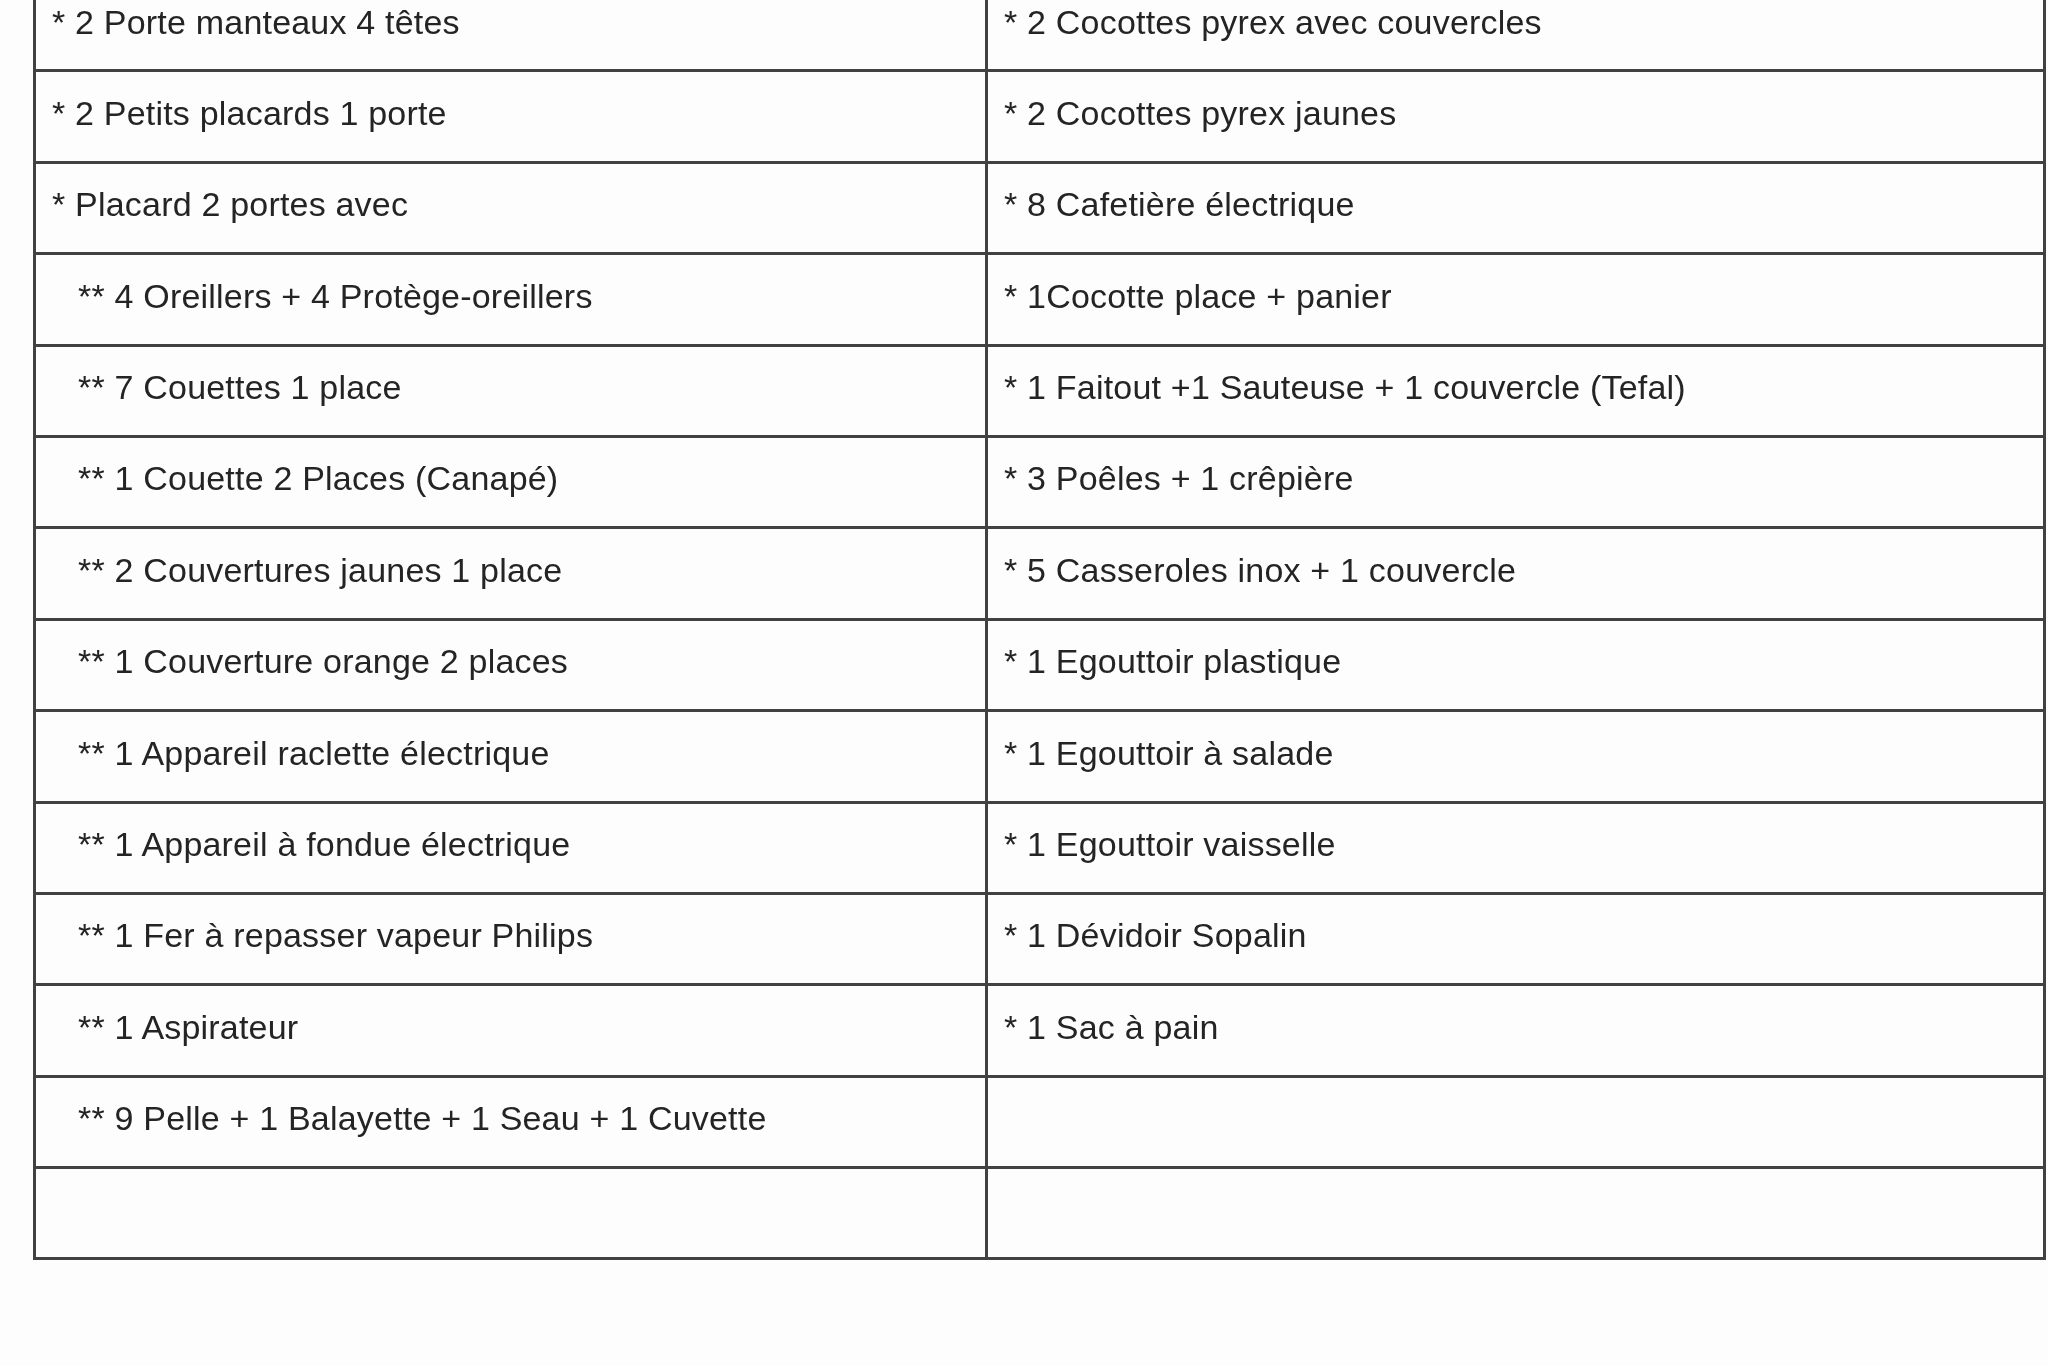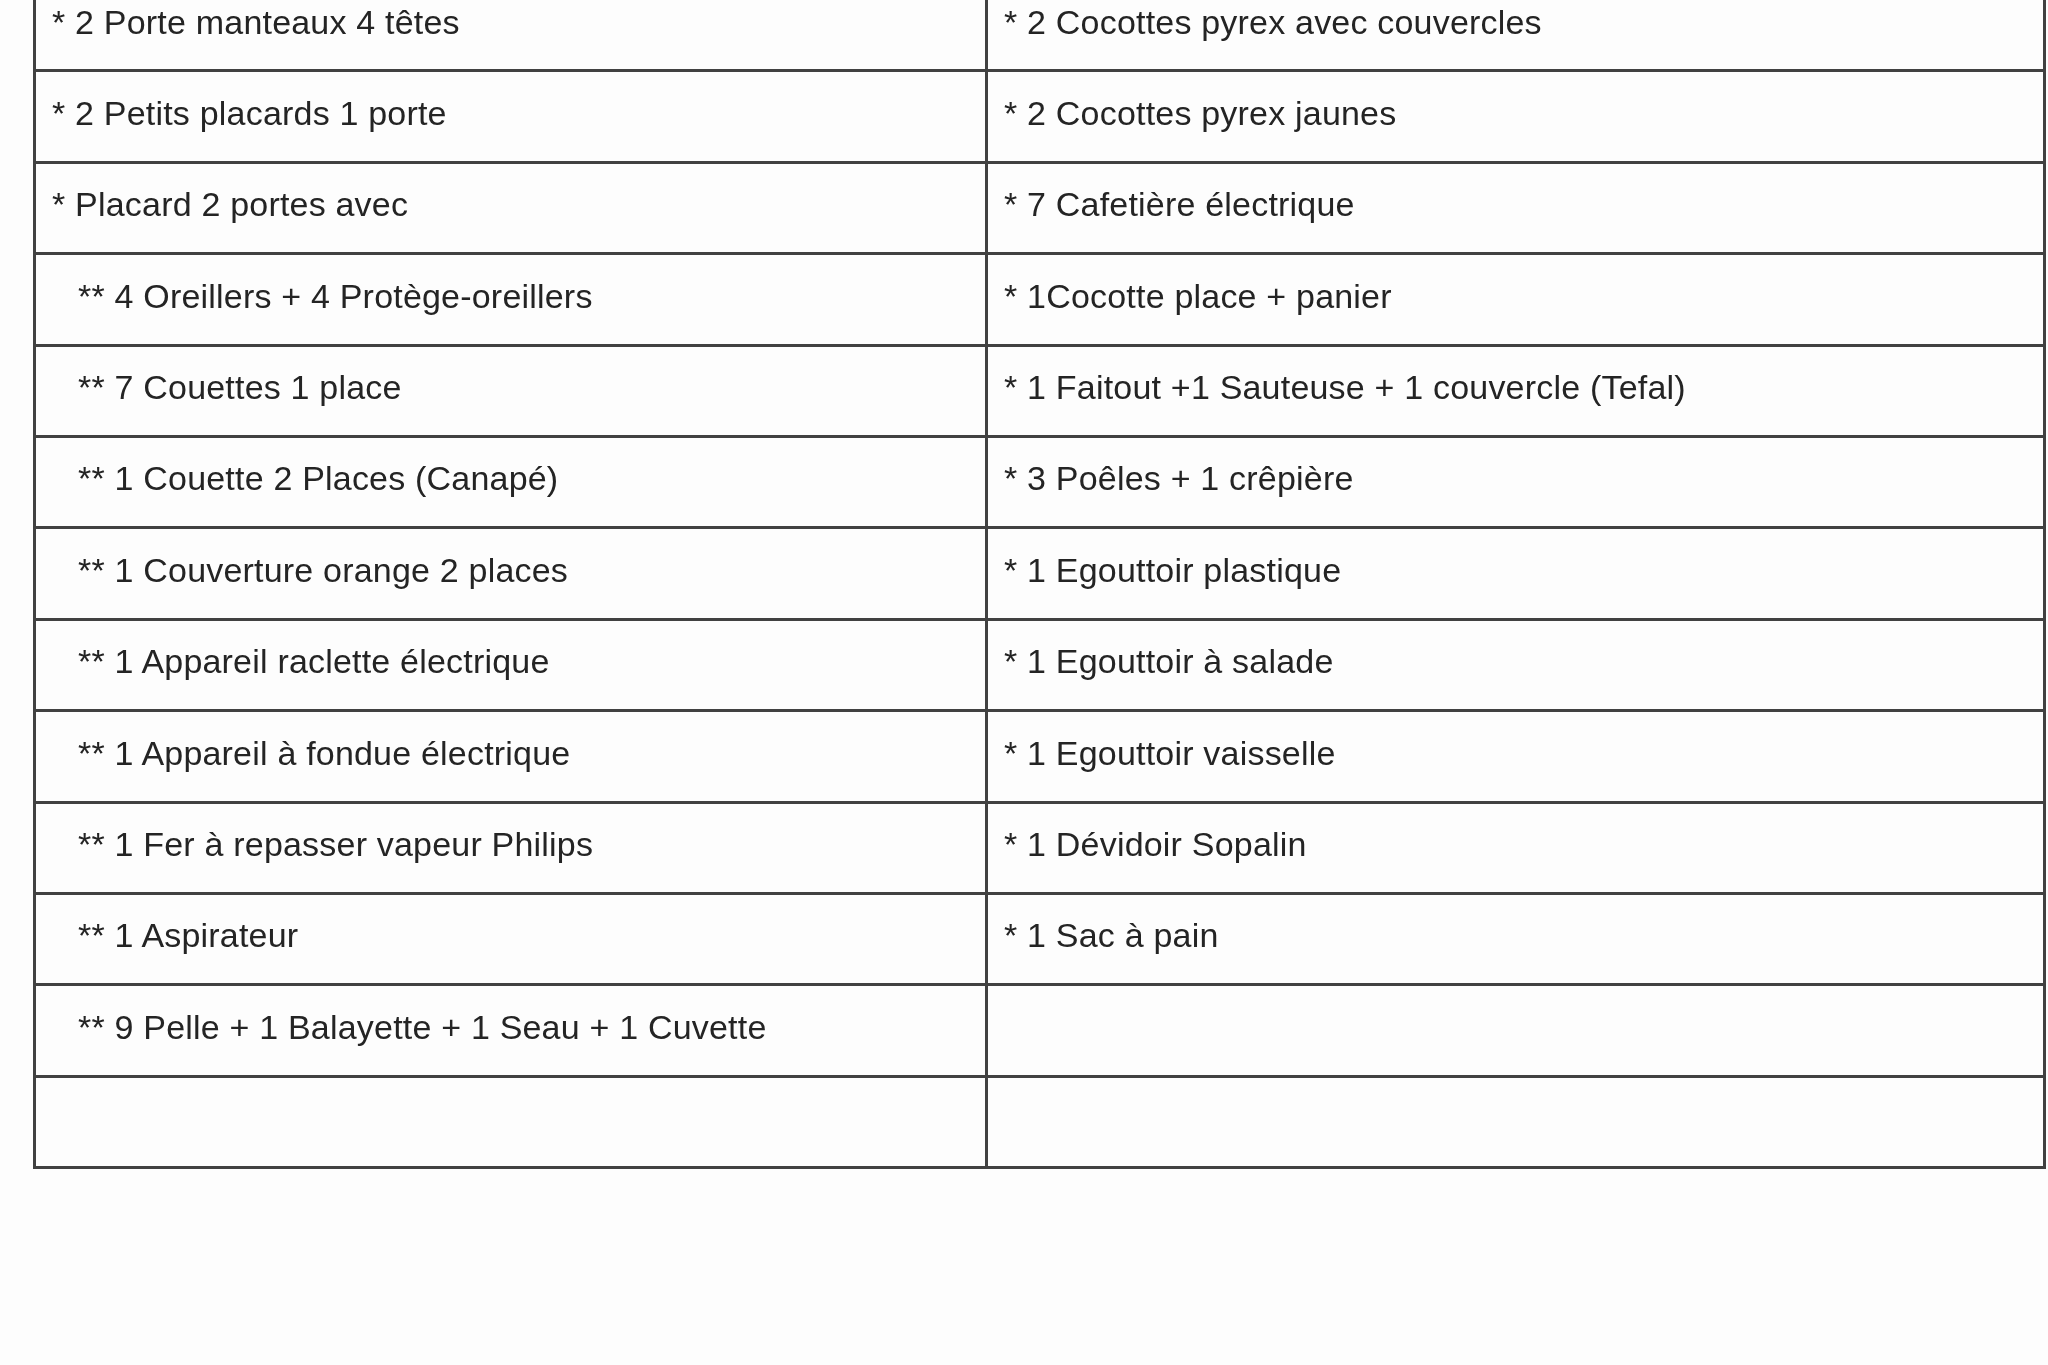--- a/index.html
+++ b/index.html
@@ -55,33 +55,37 @@
       <tr>
         <td>* 2 Porte manteaux 4 têtes</td>
         <td>* 2 Cocottes pyrex avec couvercles</td>
       </tr>
       <tr>
         <td>* 2 Petits placards 1 porte</td>
         <td>* 2 Cocottes pyrex jaunes</td>
       </tr>
       <tr>
         <td>* Placard 2 portes avec</td>
-        <td>* 7 Cafetière électrique</td>
+        <td>* 8 Cafetière électrique</td>
       </tr>
       <tr>
         <td class="indent">** 4 Oreillers + 4 Protège-oreillers</td>
         <td>* 1Cocotte place + panier</td>
       </tr>
       <tr>
         <td class="indent">** 7 Couettes 1 place</td>
         <td>* 1 Faitout +1 Sauteuse + 1 couvercle (Tefal)</td>
       </tr>
       <tr>
         <td class="indent">** 1 Couette 2 Places (Canapé)</td>
         <td>* 3 Poêles + 1 crêpière</td>
+      </tr>
+      <tr>
+        <td class="indent">** 2 Couvertures jaunes 1 place</td>
+        <td>* 5 Casseroles inox + 1 couvercle</td>
       </tr>
       <tr>
         <td class="indent">** 1 Couverture orange 2 places</td>
         <td>* 1 Egouttoir plastique</td>
       </tr>
       <tr>
         <td class="indent">** 1 Appareil raclette électrique</td>
         <td>* 1 Egouttoir à salade</td>
       </tr>
       <tr>

